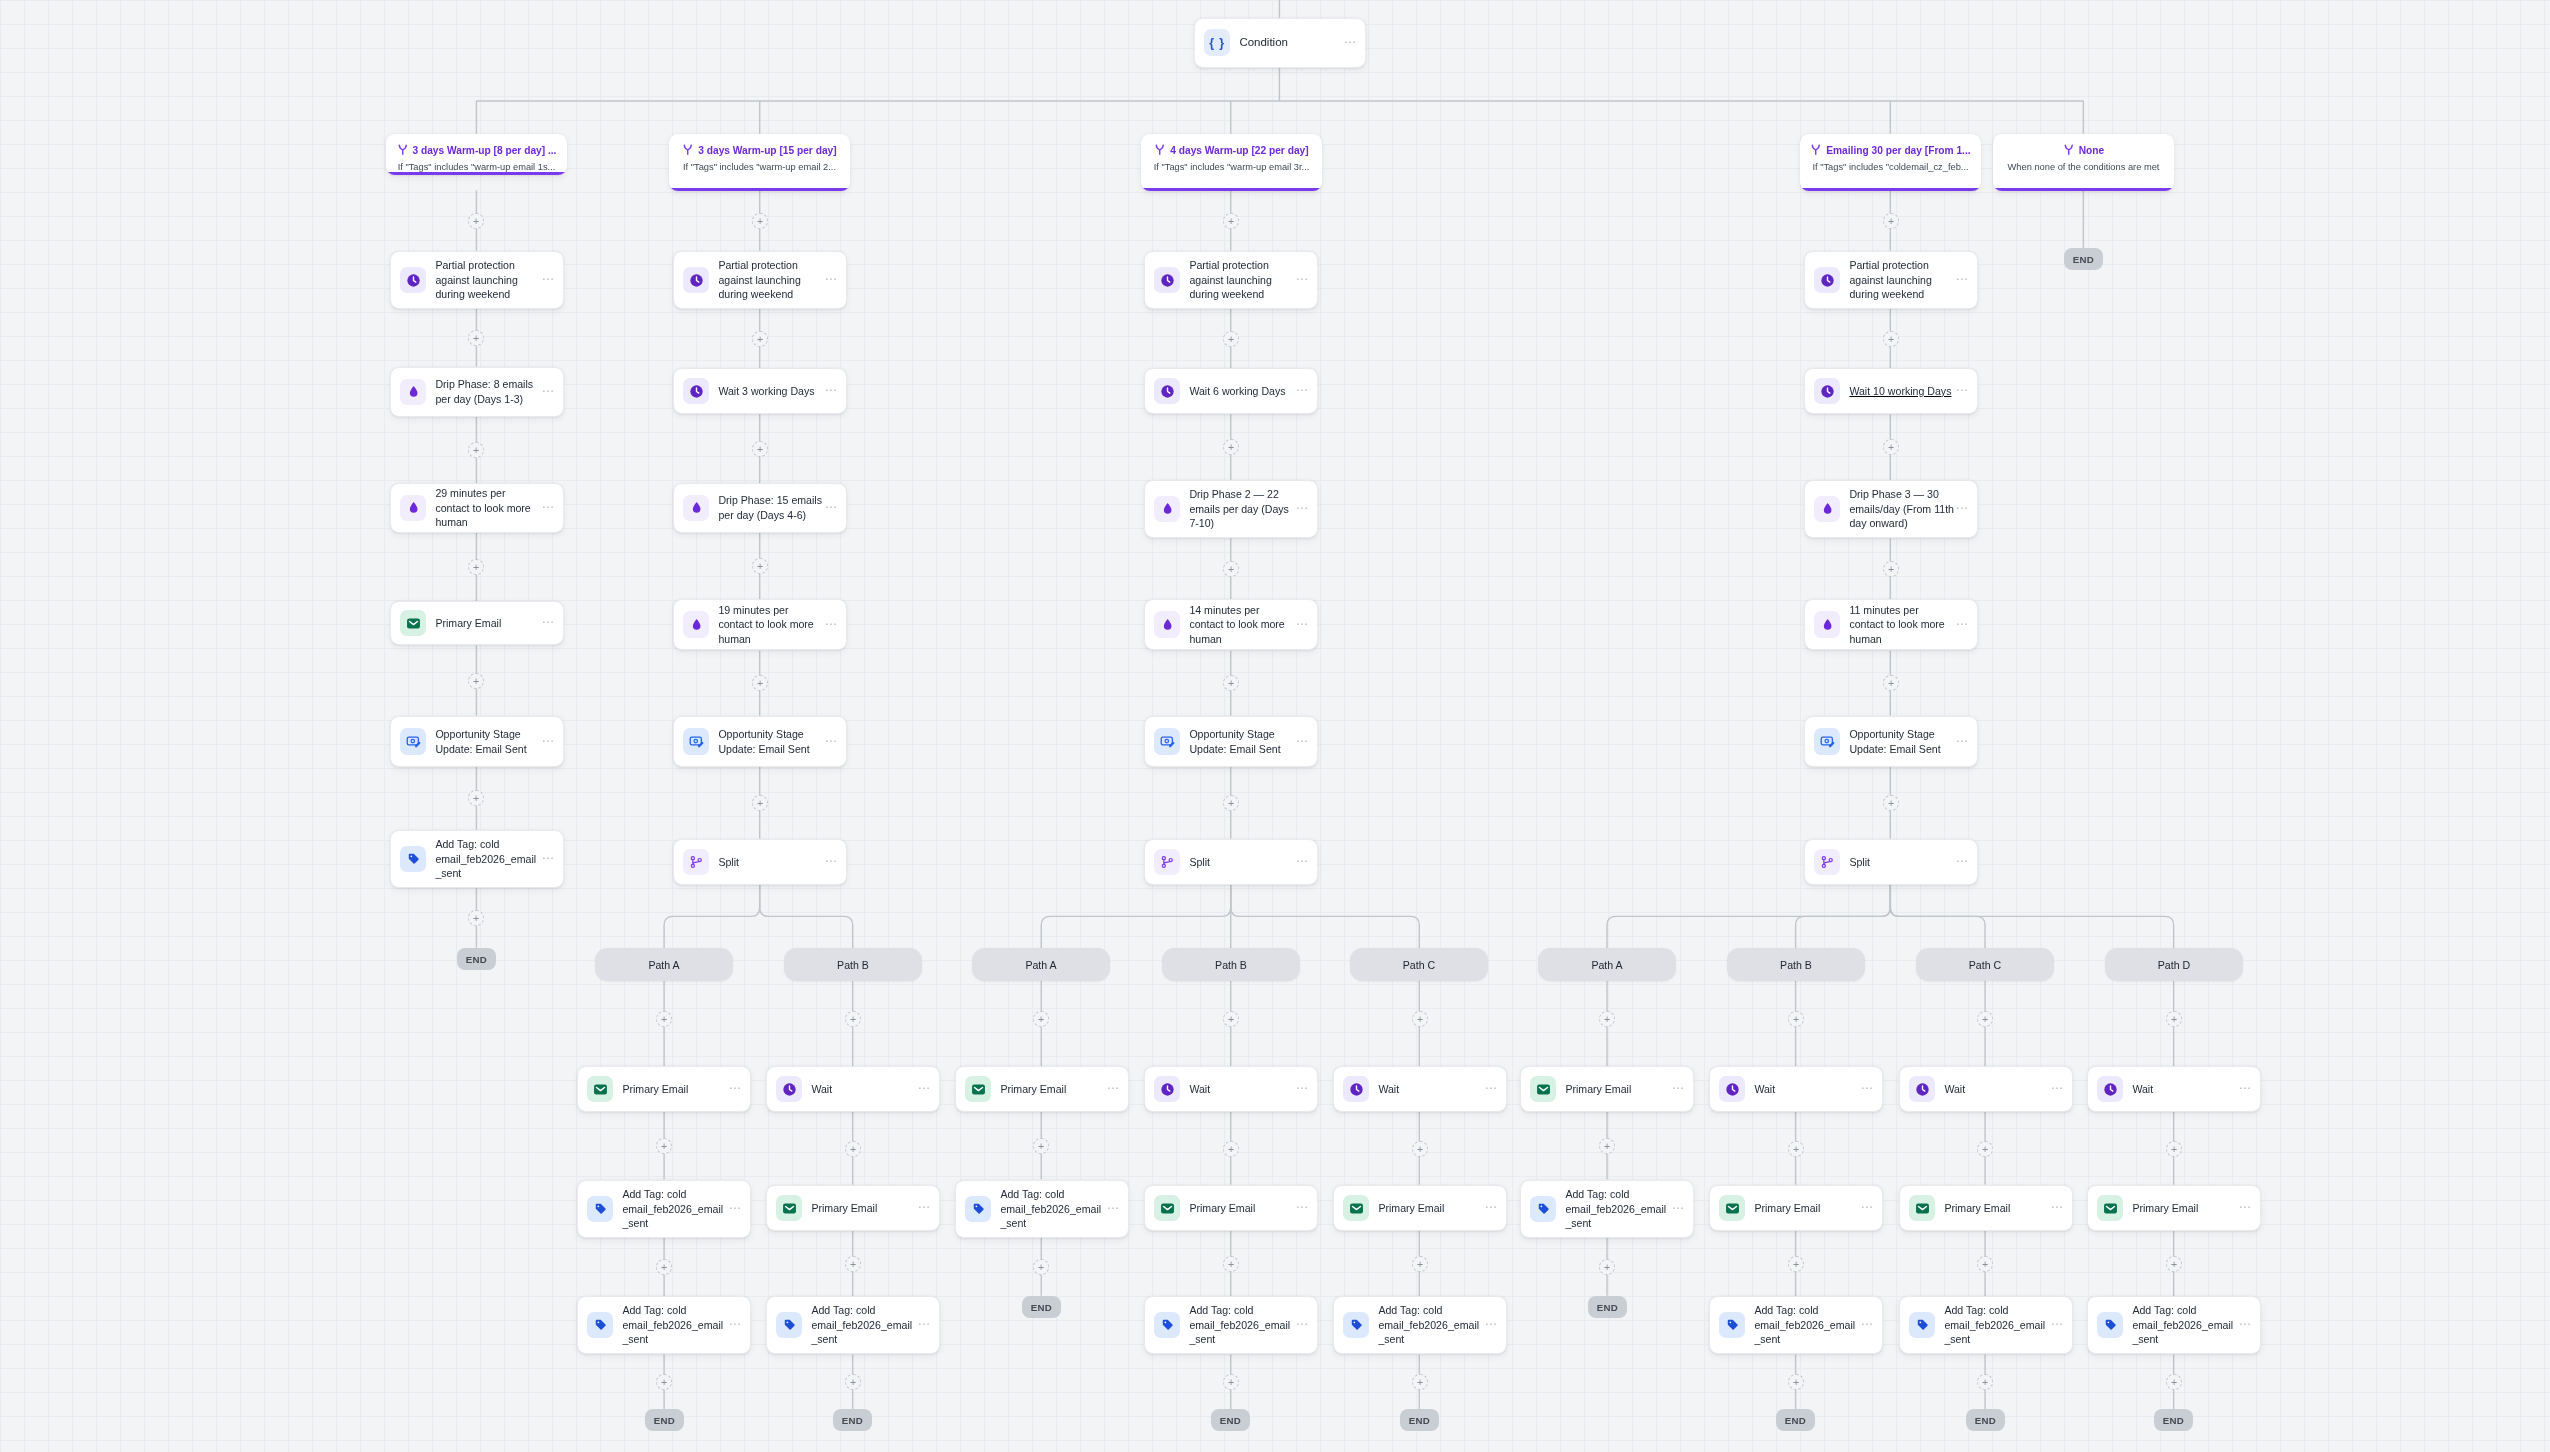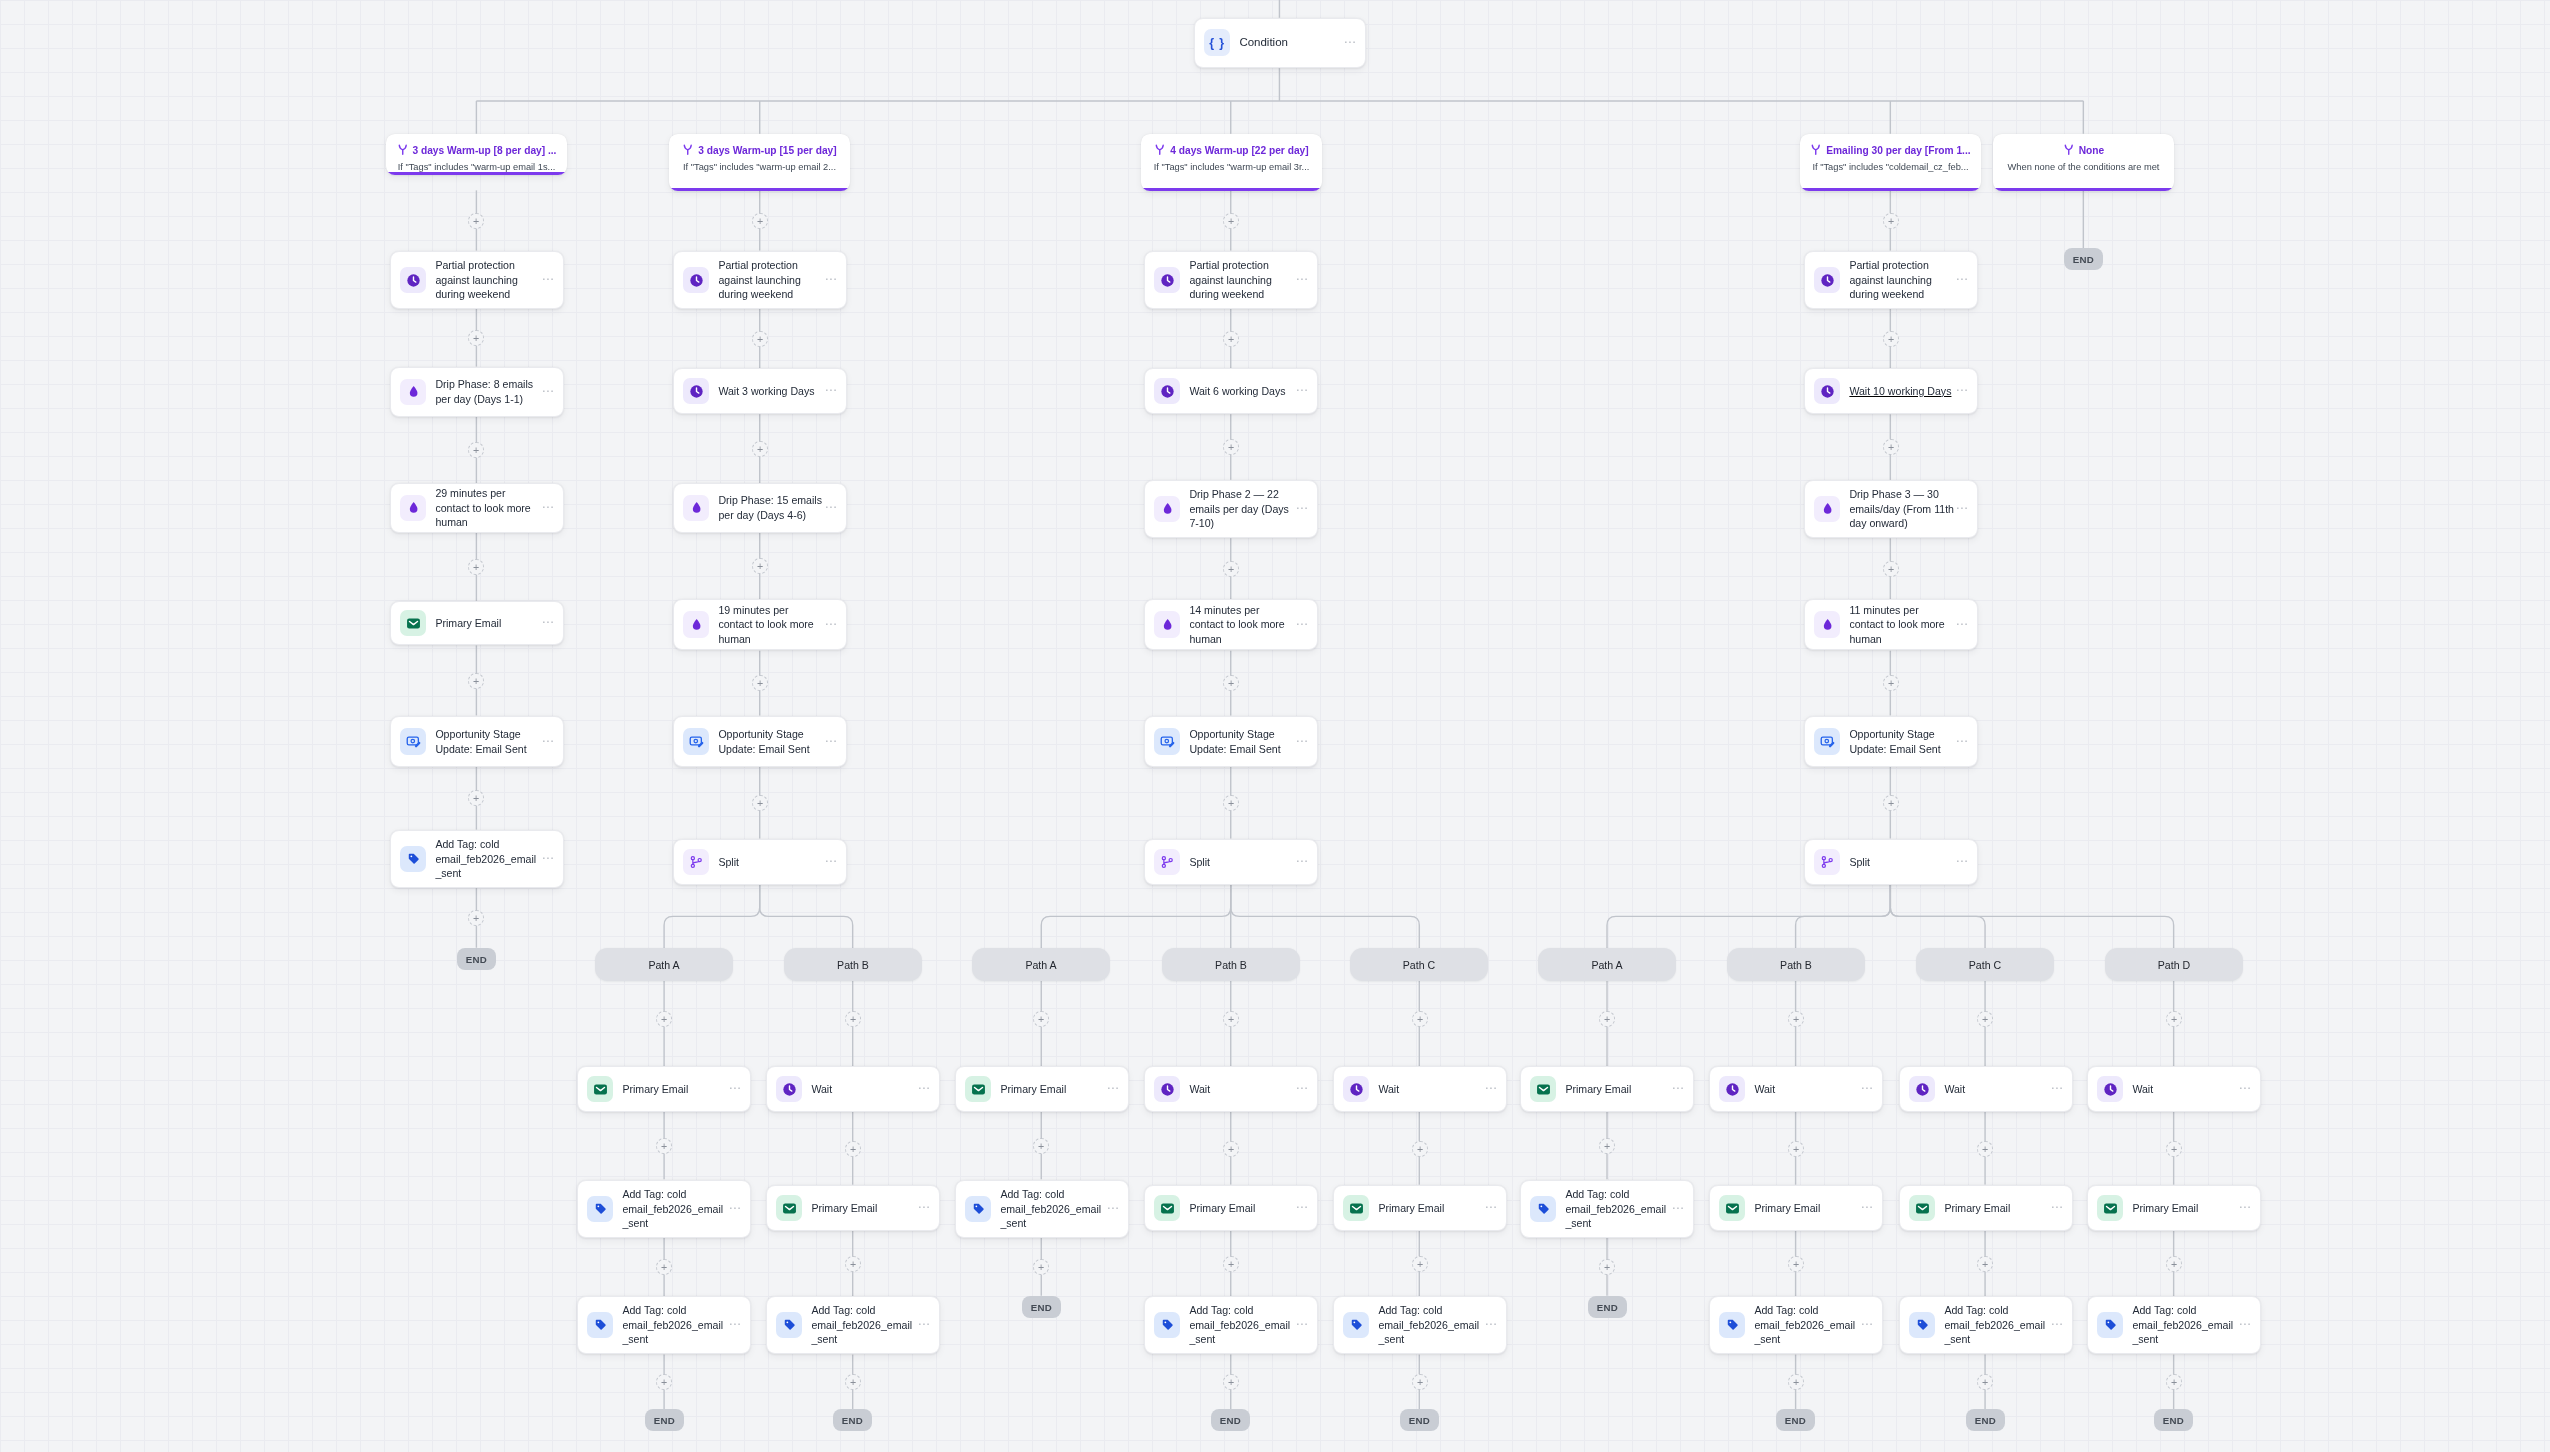--- a/index.html
+++ b/index.html
@@ -154,21 +154,21 @@
       <span class="lbl">Partial protection against launching during weekend</span>
       <span class="dots">⋯</span>
     </div>
     <div class="plus" style="left: 468px; top: 330px;">+</div>
     <div class="node" style="left: 390px; top: 367px; width: 174px; height: 50px;">
       <span class="tile" style="background: rgb(242, 237, 253);">
         <svg width="13.3" height="13.3" viewBox="0 0 15 15">
           <path d="M7.5 1.1C7.5 1.1 3.2 6.2 3.2 9a4.3 4.3 0 0 0 8.6 0C11.8 6.2 7.5 1.1 7.5 1.1Z" fill="#6d28d9"></path>
         </svg>
       </span>
-      <span class="lbl">Drip Phase: 8 emails per day (Days 1-1)</span>
+      <span class="lbl">Drip Phase: 8 emails per day (Days 1-3)</span>
       <span class="dots">⋯</span>
     </div>
     <div class="plus" style="left: 468px; top: 442px;">+</div>
     <div class="node" style="left: 390px; top: 483px; width: 174px; height: 50px;">
       <span class="tile" style="background: rgb(242, 237, 253);">
         <svg width="13.3" height="13.3" viewBox="0 0 15 15">
           <path d="M7.5 1.1C7.5 1.1 3.2 6.2 3.2 9a4.3 4.3 0 0 0 8.6 0C11.8 6.2 7.5 1.1 7.5 1.1Z" fill="#6d28d9"></path>
         </svg>
       </span>
       <span class="lbl">29 minutes per contact to look more human</span>

